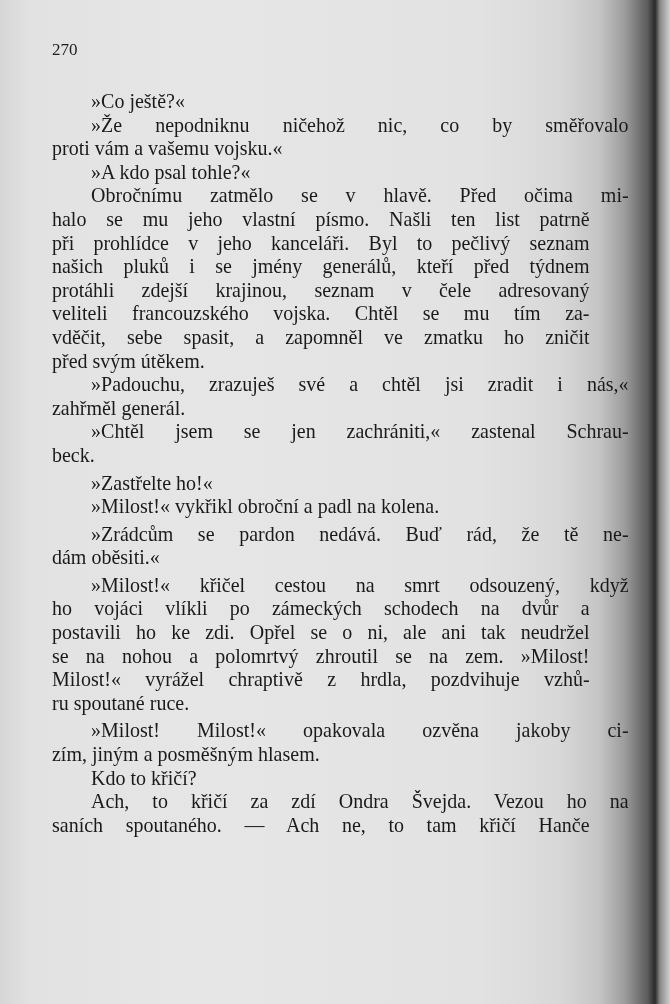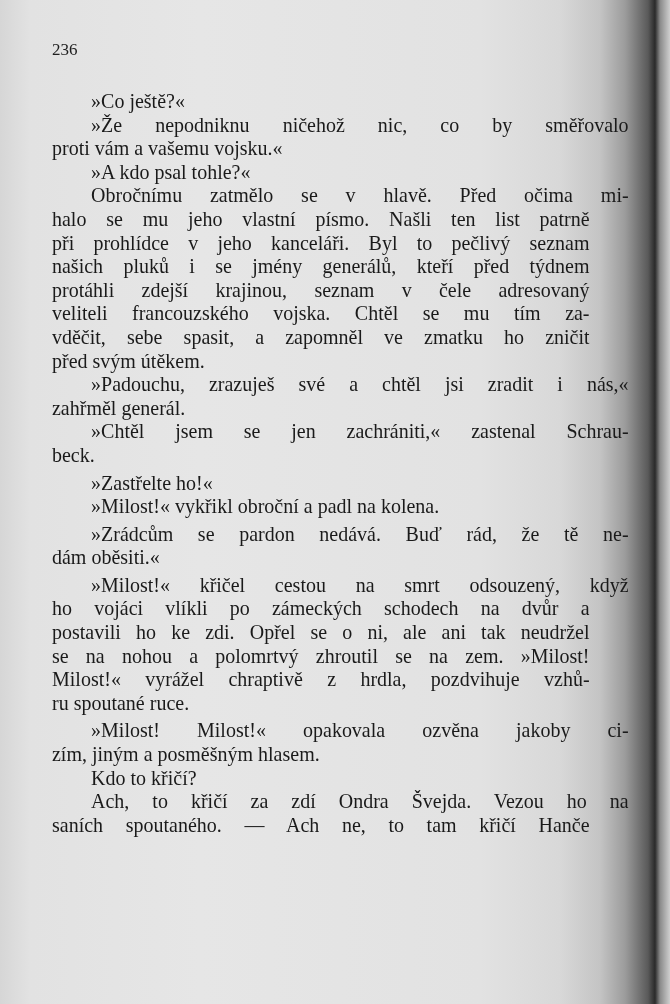--- a/index.html
+++ b/index.html
@@ -68,21 +68,21 @@
     padding-left: 42px;
   }
   .line.gap {
     margin-top: 4px;
   }
 </style>
 </head>
 <body>
 
 <div class="page">
-  <div class="page-number">236</div>
+  <div class="page-number">270</div>
   <div class="text-block" id="text-block">
       <span class="line indent">»Co ještě?«</span>
       <span class="line indent justify">»Že nepodniknu ničehož nic, co by směřovalo</span>
       <span class="line">proti vám a vašemu vojsku.«</span>
       <span class="line indent">»A kdo psal tohle?«</span>
       <span class="line indent justify">Obročnímu zatmělo se v hlavě. Před očima mi-</span>
       <span class="line justify">halo se mu jeho vlastní písmo. Našli ten list patrně</span>
       <span class="line justify">při prohlídce v jeho kanceláři. Byl to pečlivý seznam</span>
       <span class="line justify">našich pluků i se jmény generálů, kteří před týdnem</span>
       <span class="line justify">protáhli zdejší krajinou, seznam v čele adresovaný</span>

